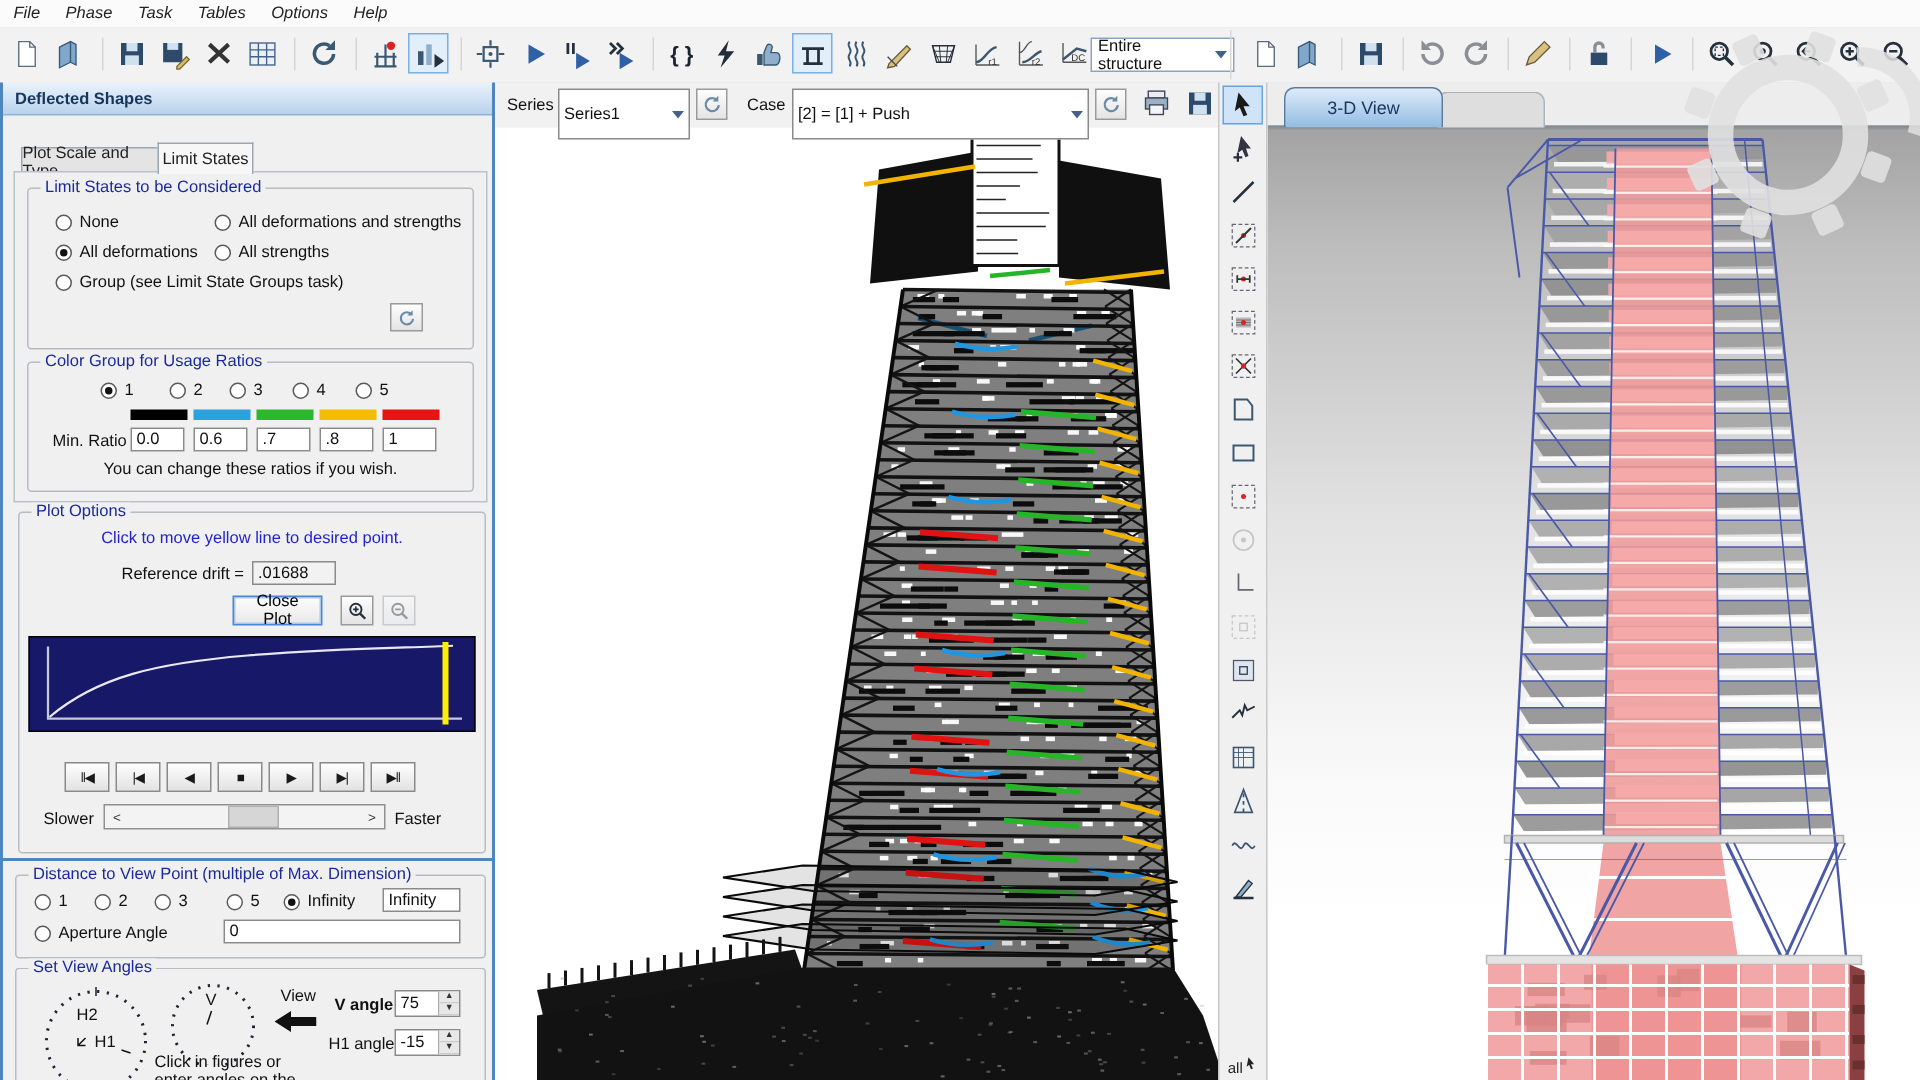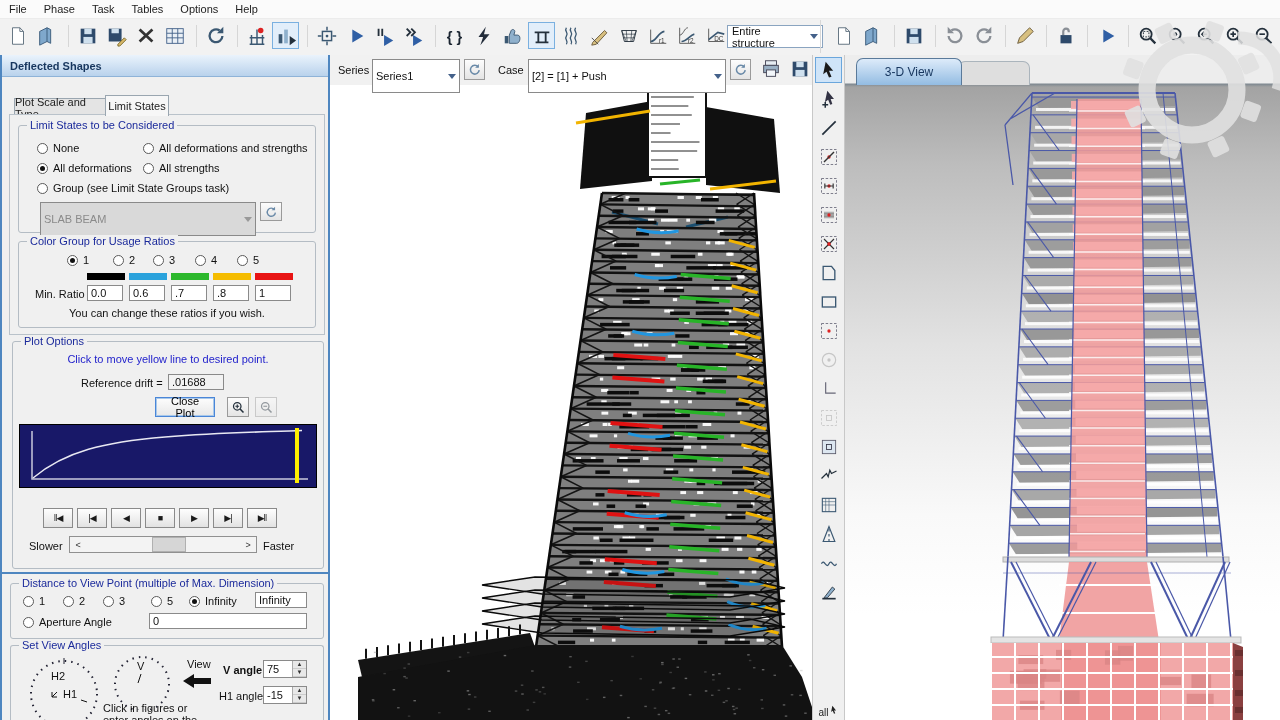--- a/index.html
+++ b/index.html
@@ -4,21 +4,21 @@
 <style>
   html,body{margin:0;padding:0;background:#fff;}
   #root{position:relative;width:1280px;height:720px;overflow:hidden;
         font-family:"Liberation Sans",sans-serif;font-size:11px;color:#111;background:#f4f4f4;}
   .abs{position:absolute;}
   .lbl{font-size:11px;color:#111;white-space:nowrap;}
   .blue{color:#2323cc;}
   
   #menubar{left:0;top:0;width:1280px;height:18px;background:#fbfbfb;display:flex;align-items:center;
            gap:17px;padding-left:9px;border-bottom:1px solid #ececec;z-index:2;}
-  .mitem{font-size:11px;color:#222;cursor:default;}
+  .mitem{font-size:11px;color:#222;cursor:default;font-style:italic;}
   #toolbar-top{left:0;top:18px;width:1280px;height:37px;background:#f2f2f2;border-bottom:1px solid #dcdcdc;z-index:0;}
   #tb-left{position:absolute;left:4px;top:4px;display:flex;align-items:center;gap:2px;}
   #tb-right{position:absolute;left:830px;top:4px;display:flex;align-items:center;gap:2px;z-index:6;}
   .tbtn{width:27px;height:27px;border:1px solid transparent;background:transparent;padding:1px;
         display:flex;align-items:center;justify-content:center;}
   .tbtn.sel{border:1px solid #7ab0e0;background:#e2eefa;}
   .tsep{width:6px;height:22px;border-right:1px solid #d6d6d6;margin:0 3px 0 0;}
   #tb-divider{left:820px;top:20px;width:1px;height:33px;background:#d8d8d8;}
   .combo{height:21px;background:#fff;border:1px solid #8aa4c0;display:flex;align-items:center;
          padding:0 4px;justify-content:space-between;font-size:11px;color:#111;}
@@ -1077,24 +1077,20 @@
           <span class="lbl">All deformations</span>
         </label>
         <label class="radio abs" style="left: 124px; top: 36px;">
           <span class="rb"></span>
           <span class="lbl">All strengths</span>
         </label>
         <label class="radio abs" style="left: 18px; top: 56px;">
           <span class="rb"></span>
           <span class="lbl">Group (see Limit State Groups task)</span>
         </label>
-        <div class="dd dis abs" style="left: 21px; top: 76px; width: 216px; height: 19px;">
-          <span>SLAB BEAM</span>
-          <span class="chev" style="border-top-color:#999"></span>
-        </div>
         <button class="sqbtn abs" style="left: 241px; top: 76px; width: 22px; height: 19px;">
           <svg width="14" height="14" viewBox="0 0 24 24">
             <path d="M18 8a7 7 0 1 0 1.5 5" fill="none" stroke="#6a8aa8" stroke-width="2.4"></path>
             <path d="M19 3v6h-6z" fill="#6a8aa8"></path>
           </svg>
         </button>
       </div>
       <div class="gb abs" style="left: 16px; top: 186px; width: 296px; height: 85px;">
         <div class="gbl">Color Group for Usage Ratios</div>
         <label class="radio abs" style="left: 48px; top: 12px;">

